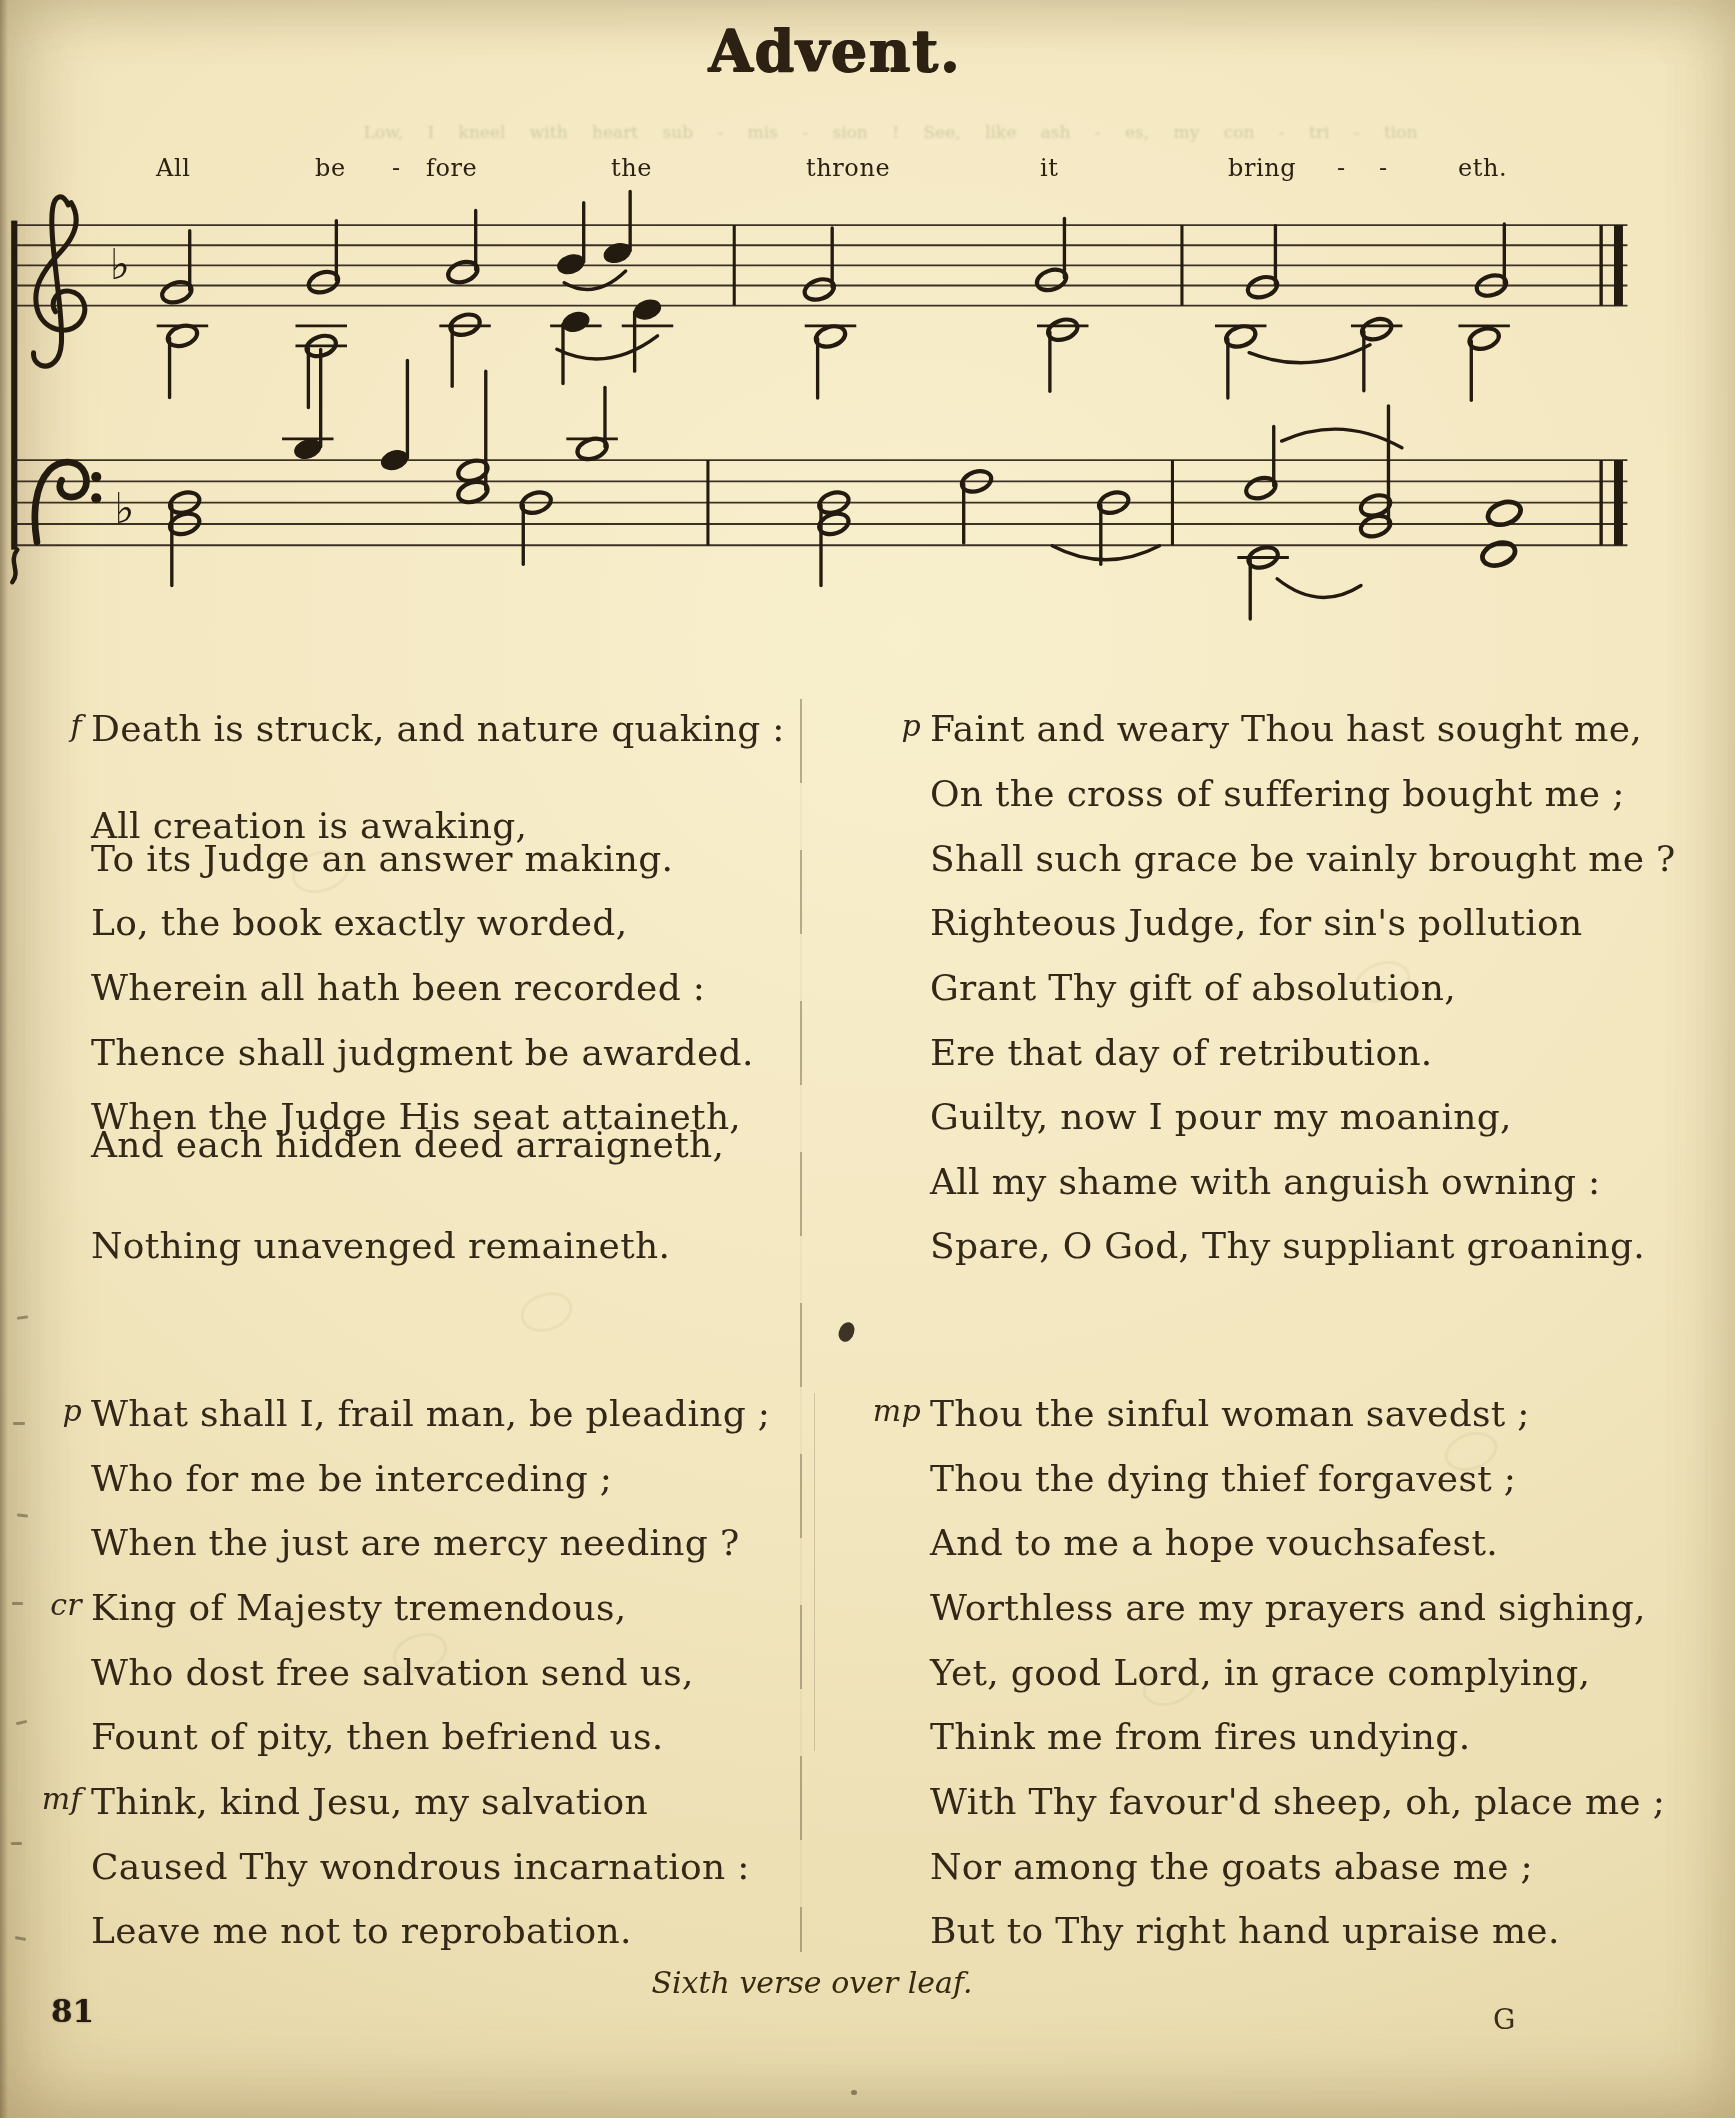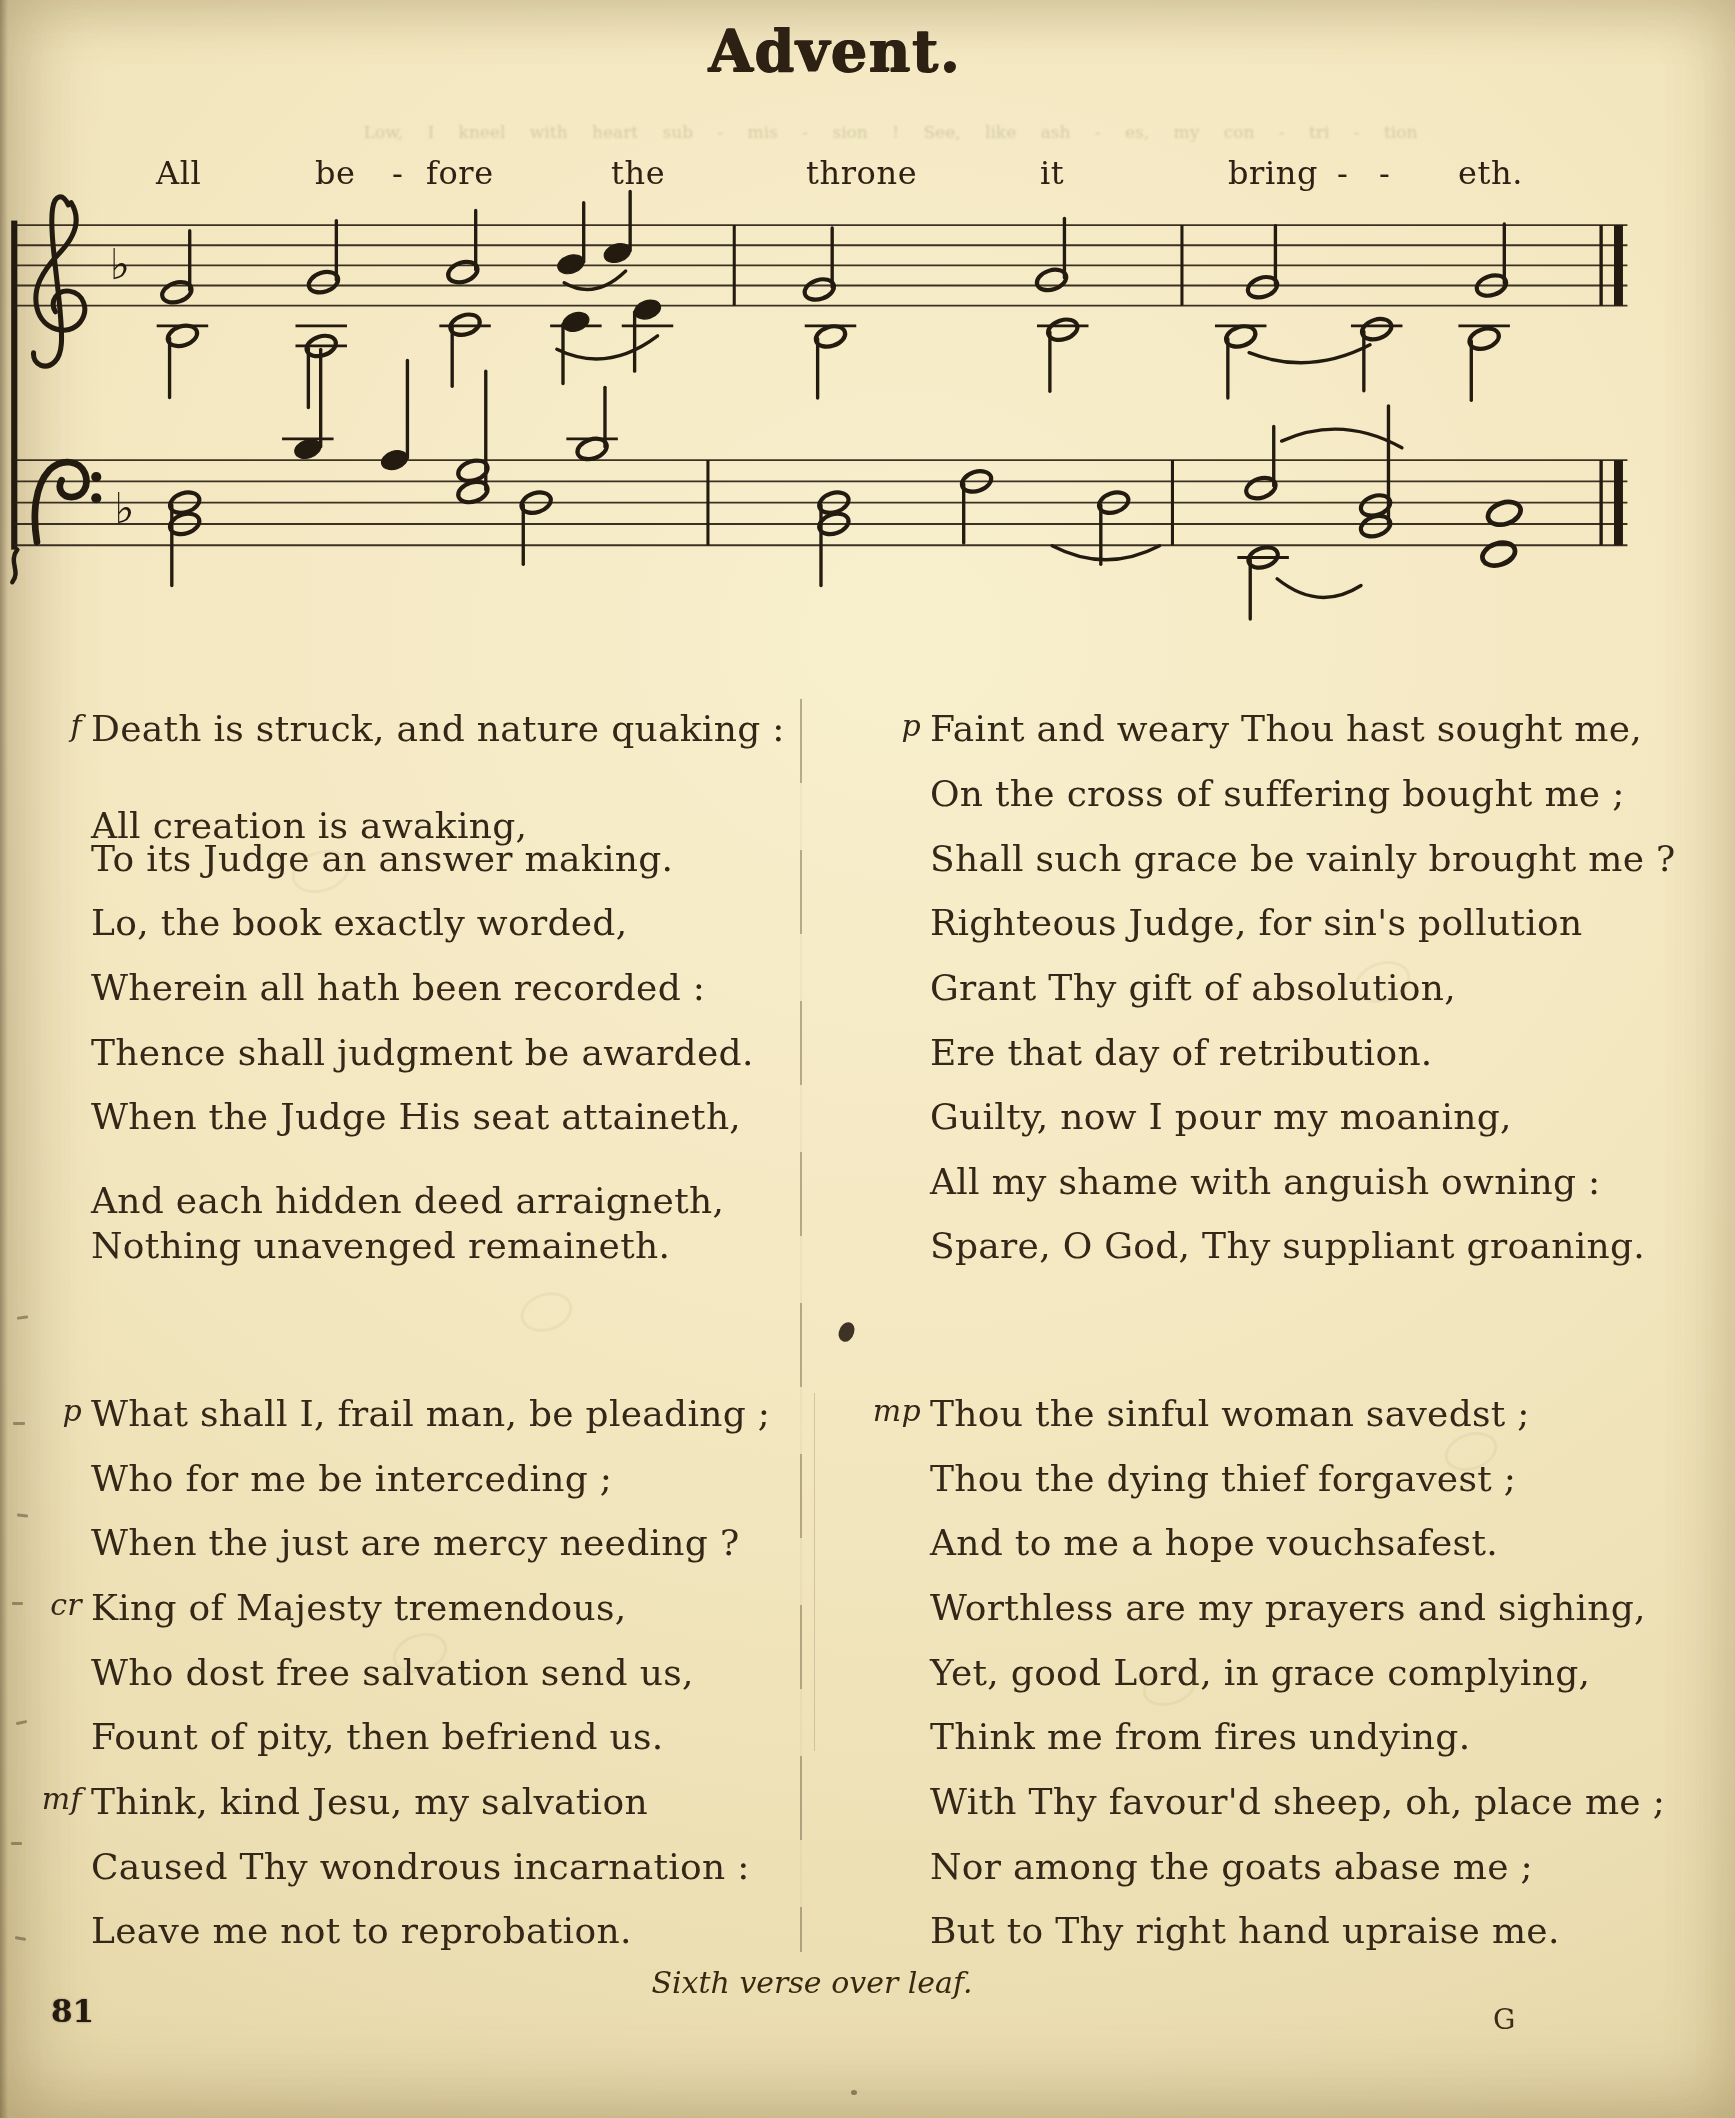--- a/index.html
+++ b/index.html
@@ -17,21 +17,21 @@
 
   .title{position:absolute;left:0;right:67px;top:17px;text-align:center;
     font-size:57px;font-weight:bold;letter-spacing:1.7px;
     text-shadow:1.4px 0 0 currentColor, 0 0.8px 0 currentColor;}
 
   .ghost-line{position:absolute;left:95px;right:50px;top:122px;text-align:center;
     font-size:17px;word-spacing:19px;color:#8e9165;opacity:.34;filter:blur(0.9px);
     white-space:nowrap;overflow:hidden;}
 
   .lyrics{position:absolute;left:0;top:0;width:100%;height:201px;}
-  .lyric-word{position:absolute;top:154px;font-size:32px;letter-spacing:0.6px;white-space:pre;}
+  .lyric-word{position:absolute;top:154px;font-size:24px;letter-spacing:0.6px;white-space:pre;}
 
   #music{position:absolute;left:0;top:0;width:1736px;height:2119px;}
 
   .col{position:absolute;left:0;top:0;width:100%;height:100%;pointer-events:none;}
   .vline{position:absolute;font-size:36px;letter-spacing:0.3px;white-space:nowrap;color:#332718;}
   .dyn{position:absolute;right:100%;margin-right:9px;font-style:italic;font-size:30px;color:#332718;}
 
   .crease{position:absolute;left:800px;top:699px;width:1.7px;height:1253px;opacity:.55;filter:blur(0.4px);
     background:repeating-linear-gradient(to bottom, rgba(90,72,46,.75) 0 84px, rgba(90,72,46,.08) 84px 151px);}
   .crease2{position:absolute;left:814px;top:1393px;width:1.1px;height:358px;opacity:.35;
@@ -192,21 +192,21 @@
     </svg>
 
   <div class="col" id="col-left">
       <div class="vline" style="left: 91px; top: 708px;"><span class="dyn">f</span><span>Death is struck, and nature quaking :</span></div>
       <div class="vline" style="left: 91px; top: 773px; margin-top: 32px;"><span>All creation is awaking,</span></div>
       <div class="vline" style="left: 91px; top: 838px;"><span>To its Judge an answer making.</span></div>
       <div class="vline" style="left: 91px; top: 902px;"><span>Lo, the book exactly worded,</span></div>
       <div class="vline" style="left: 91px; top: 967px;"><span>Wherein all hath been recorded :</span></div>
       <div class="vline" style="left: 91px; top: 1032px;"><span>Thence shall judgment be awarded.</span></div>
       <div class="vline" style="left: 91px; top: 1096px;"><span>When the Judge His seat attaineth,</span></div>
-      <div class="vline" style="left: 91px; top: 1180px;"><span>And each hidden deed arraigneth,</span></div>
+      <div class="vline" style="left: 91px; top: 1124px;"><span>And each hidden deed arraigneth,</span></div>
       <div class="vline" style="left: 91px; top: 1225px;"><span>Nothing unavenged remaineth.</span></div>
       <div class="vline" style="left: 91px; top: 1393px;"><span class="dyn">p</span><span>What shall I, frail man, be pleading ;</span></div>
       <div class="vline" style="left: 91px; top: 1458px;"><span>Who for me be interceding ;</span></div>
       <div class="vline" style="left: 91px; top: 1522px;"><span>When the just are mercy needing ?</span></div>
       <div class="vline" style="left: 91px; top: 1587px;"><span class="dyn">cr</span><span>King of Majesty tremendous,</span></div>
       <div class="vline" style="left: 91px; top: 1652px;"><span>Who dost free salvation send us,</span></div>
       <div class="vline" style="left: 91px; top: 1716px;"><span>Fount of pity, then befriend us.</span></div>
       <div class="vline" style="left: 91px; top: 1781px;"><span class="dyn">mf</span><span>Think, kind Jesu, my salvation</span></div>
       <div class="vline" style="left: 91px; top: 1846px;"><span>Caused Thy wondrous incarnation :</span></div>
       <div class="vline" style="left: 91px; top: 1910px;"><span>Leave me not to reprobation.</span></div>

